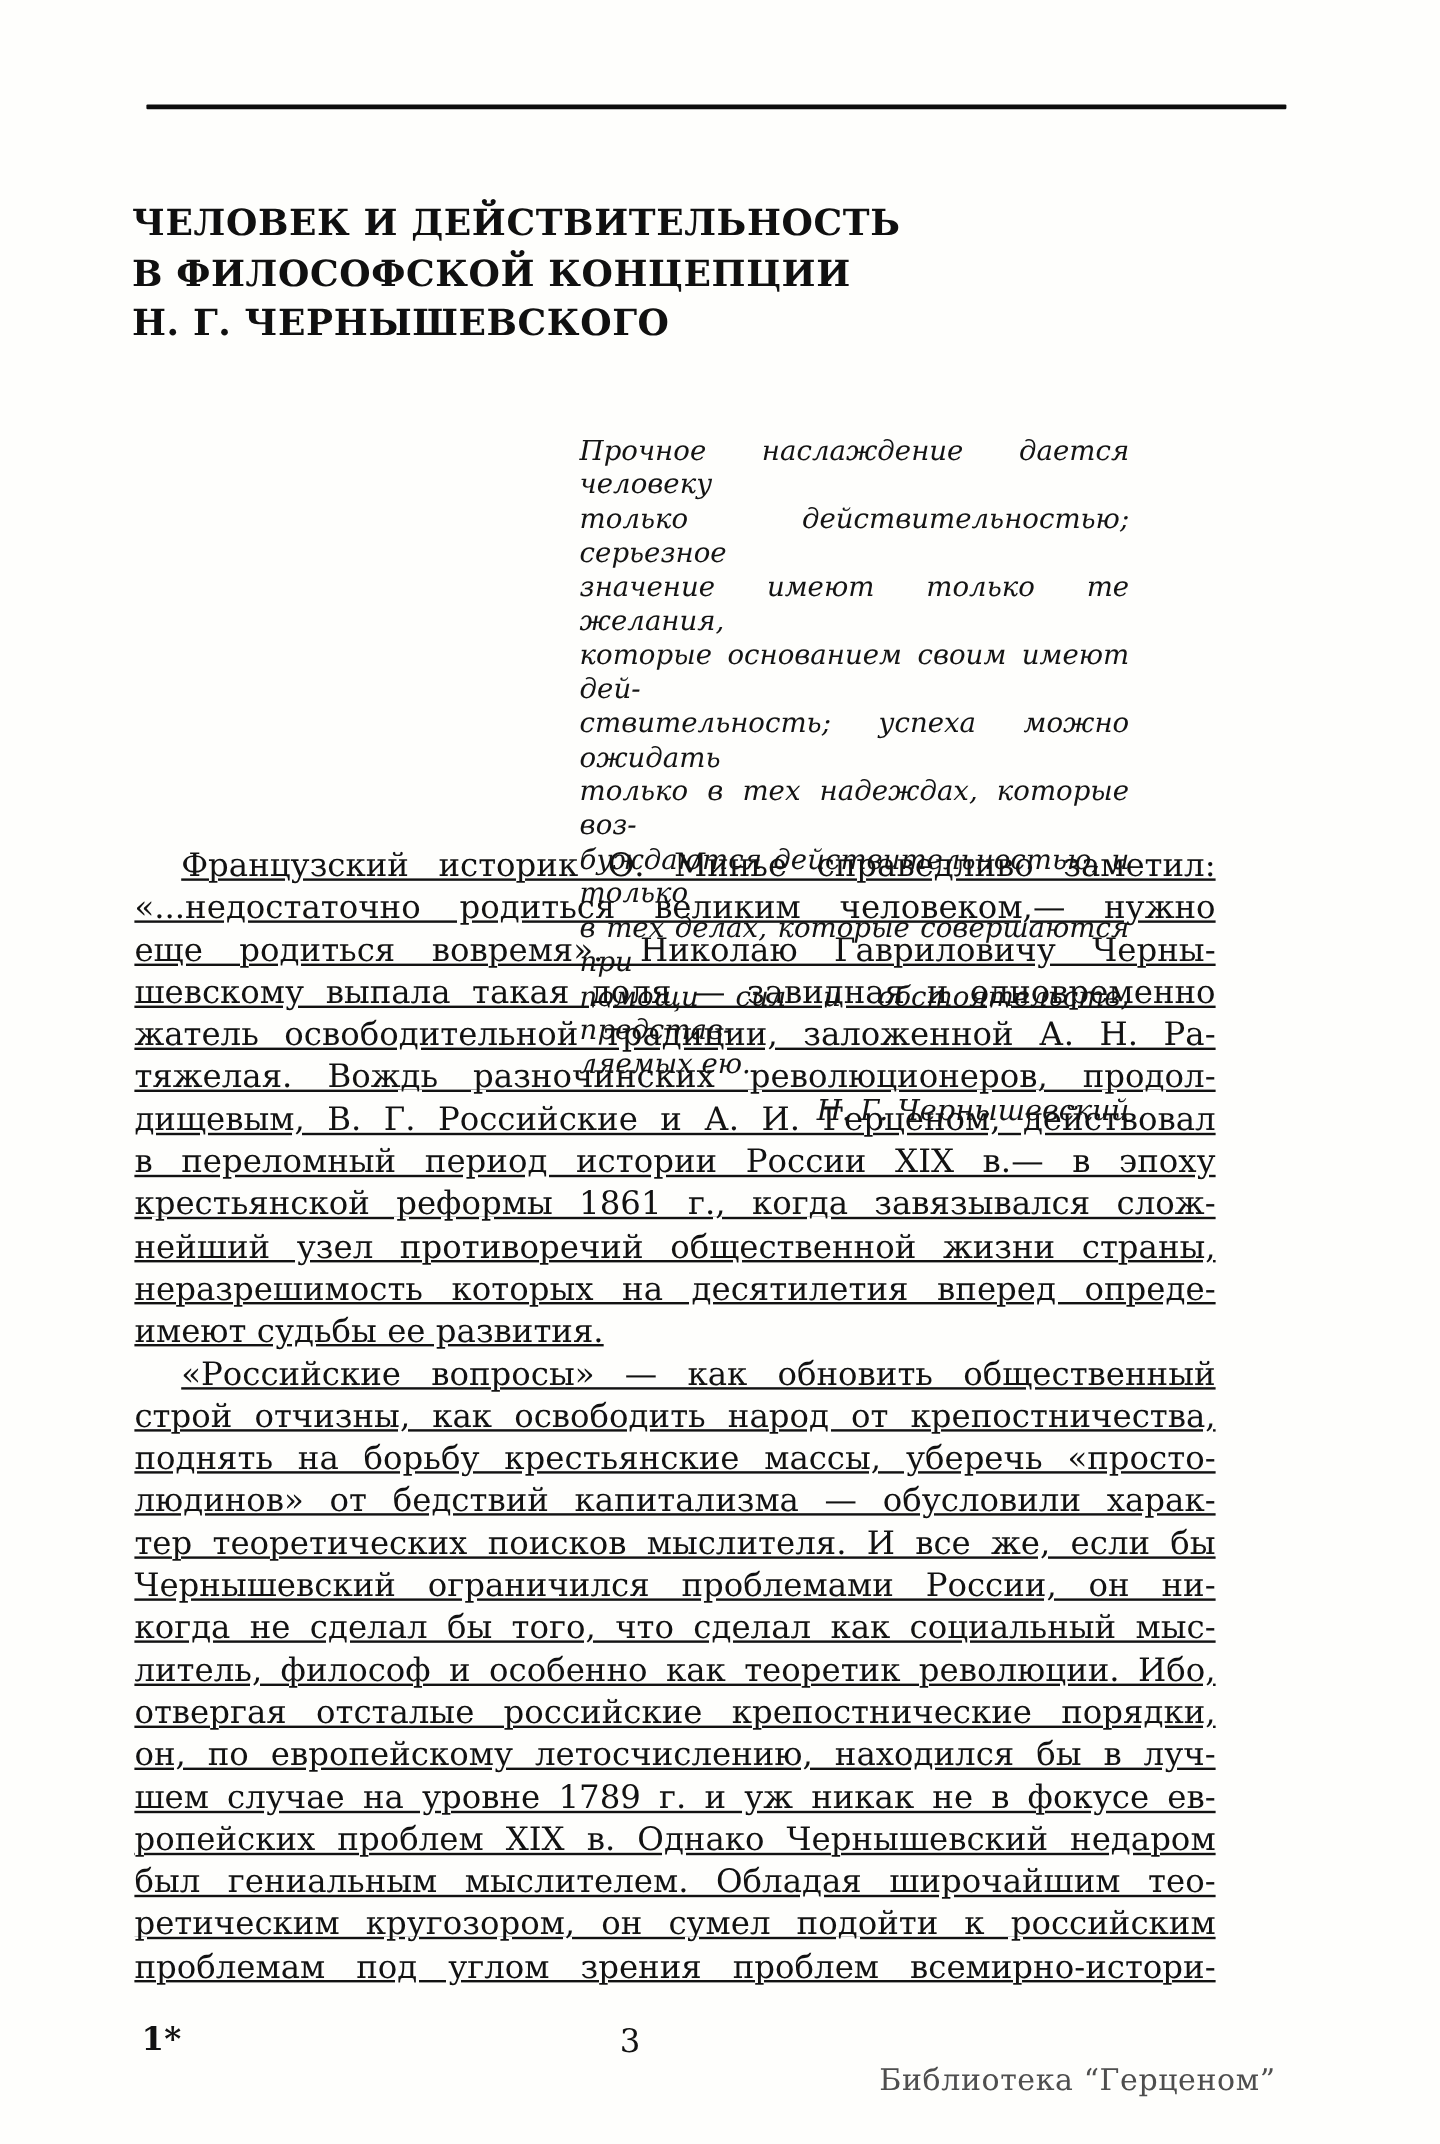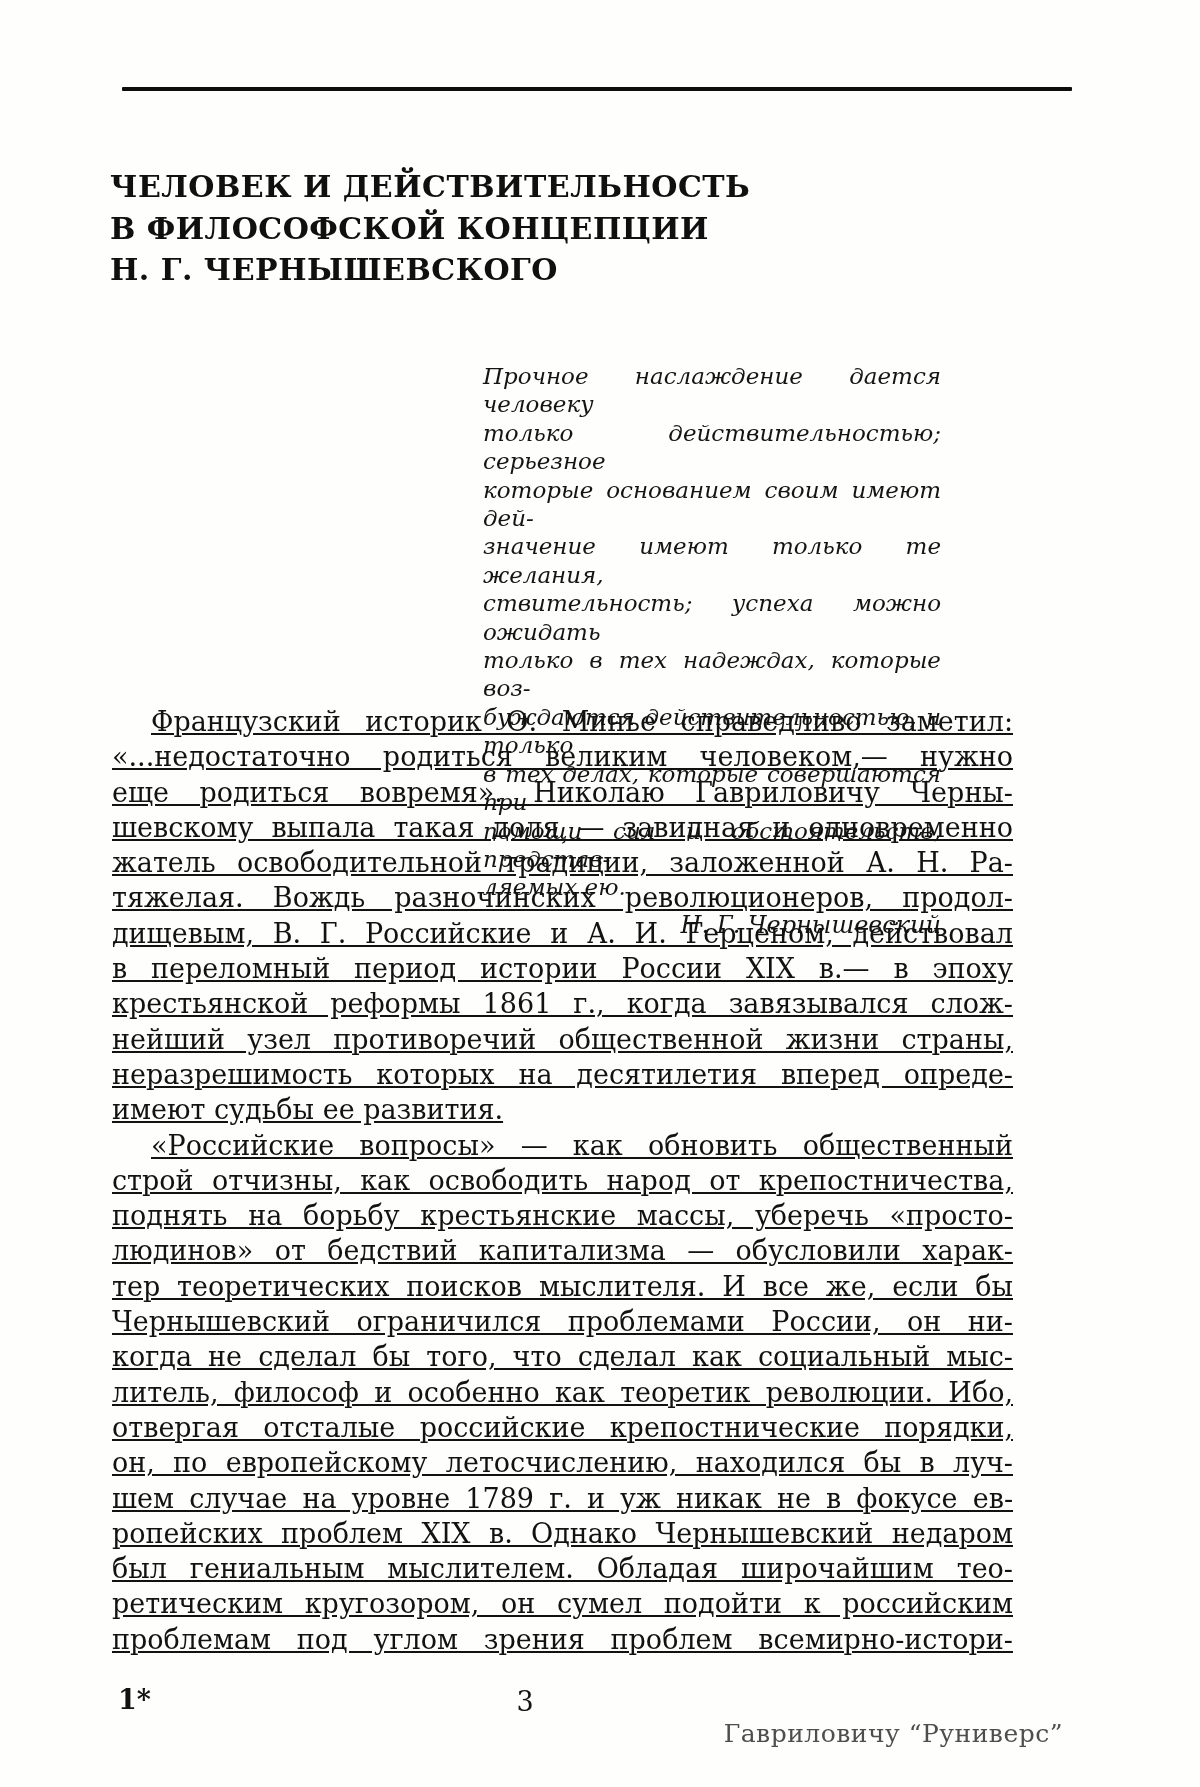--- a/index.html
+++ b/index.html
@@ -92,22 +92,22 @@
   <div class="title">
     <div>ЧЕЛОВЕК И ДЕЙСТВИТЕЛЬНОСТЬ</div>
     <div>В ФИЛОСОФСКОЙ КОНЦЕПЦИИ</div>
     <div>Н. Г. ЧЕРНЫШЕВСКОГО</div>
   </div>
 
   <div class="epigraph">
     <div>
         <div class="tline">Прочное наслаждение дается человеку</div>
         <div class="tline">только действительностью; серьезное</div>
+        <div class="tline">значение имеют только те желания,</div>
         <div class="tline">которые основанием своим имеют дей-</div>
-        <div class="tline">значение имеют только те желания,</div>
         <div class="tline">ствительность; успеха можно ожидать</div>
         <div class="tline">только в тех надеждах, которые воз-</div>
         <div class="tline">буждаются действительностью, и только</div>
         <div class="tline">в тех делах, которые совершаются при</div>
         <div class="tline">помощи сил и обстоятельств, представ-</div>
         <div class="tline endline">ляемых ею.</div>
       </div>
     <div class="attribution">Н. Г. Чернышевский</div>
   </div>
 
@@ -142,15 +142,15 @@
         <div class="tline">был гениальным мыслителем. Обладая широчайшим тео-</div>
         <div class="tline">ретическим кругозором, он сумел подойти к российским</div>
         <div class="tline">проблемам под углом зрения проблем всемирно-истори-</div>
       </div>
   </div>
 
   <div class="footer-sig">1*</div>
 
   <div class="footer-page">3</div>
 
-  <div class="watermark">Гавриловичу “Руниверс”</div>
+  <div class="watermark">Библиотека “Герценом”</div>
 
 </div>
 
 </body></html>

